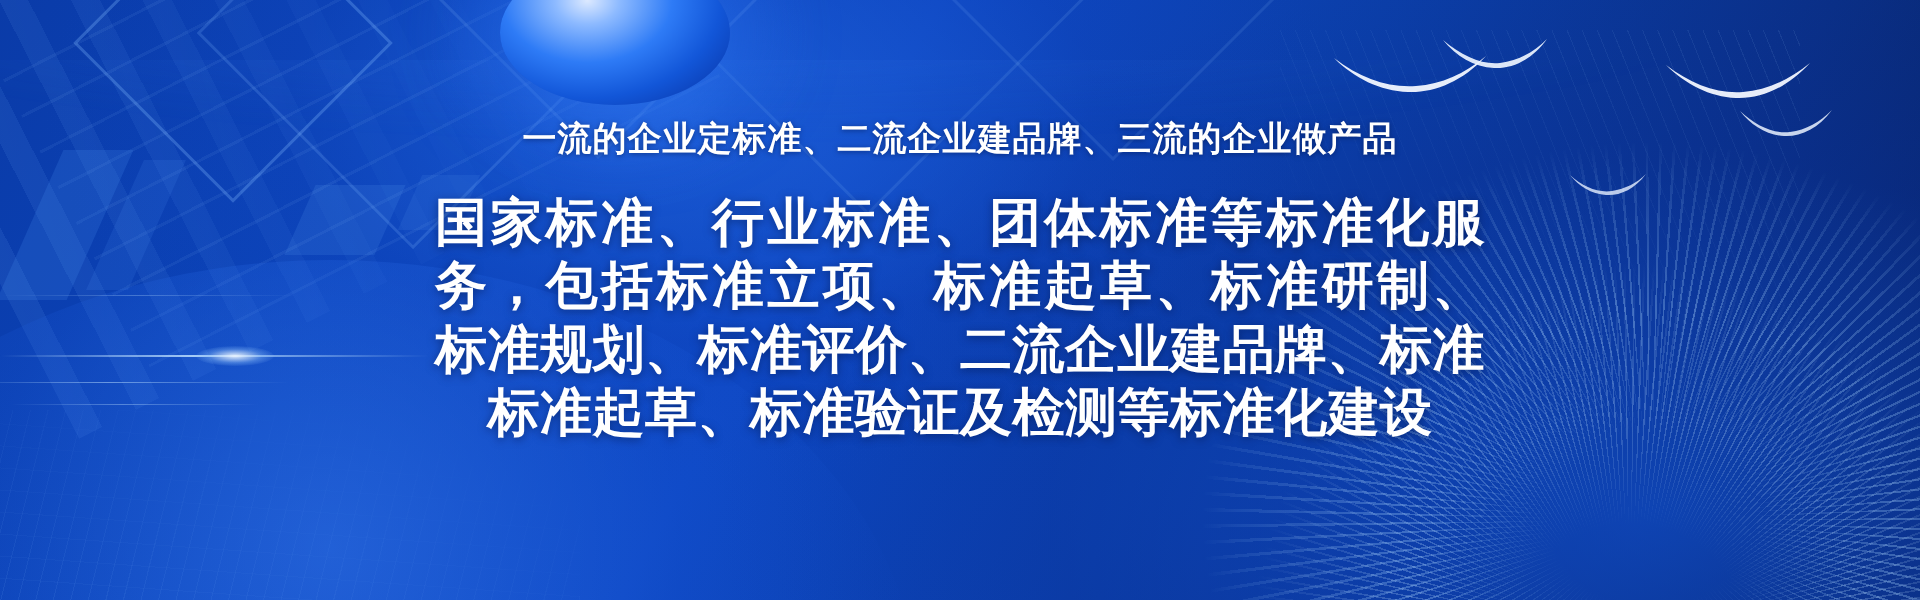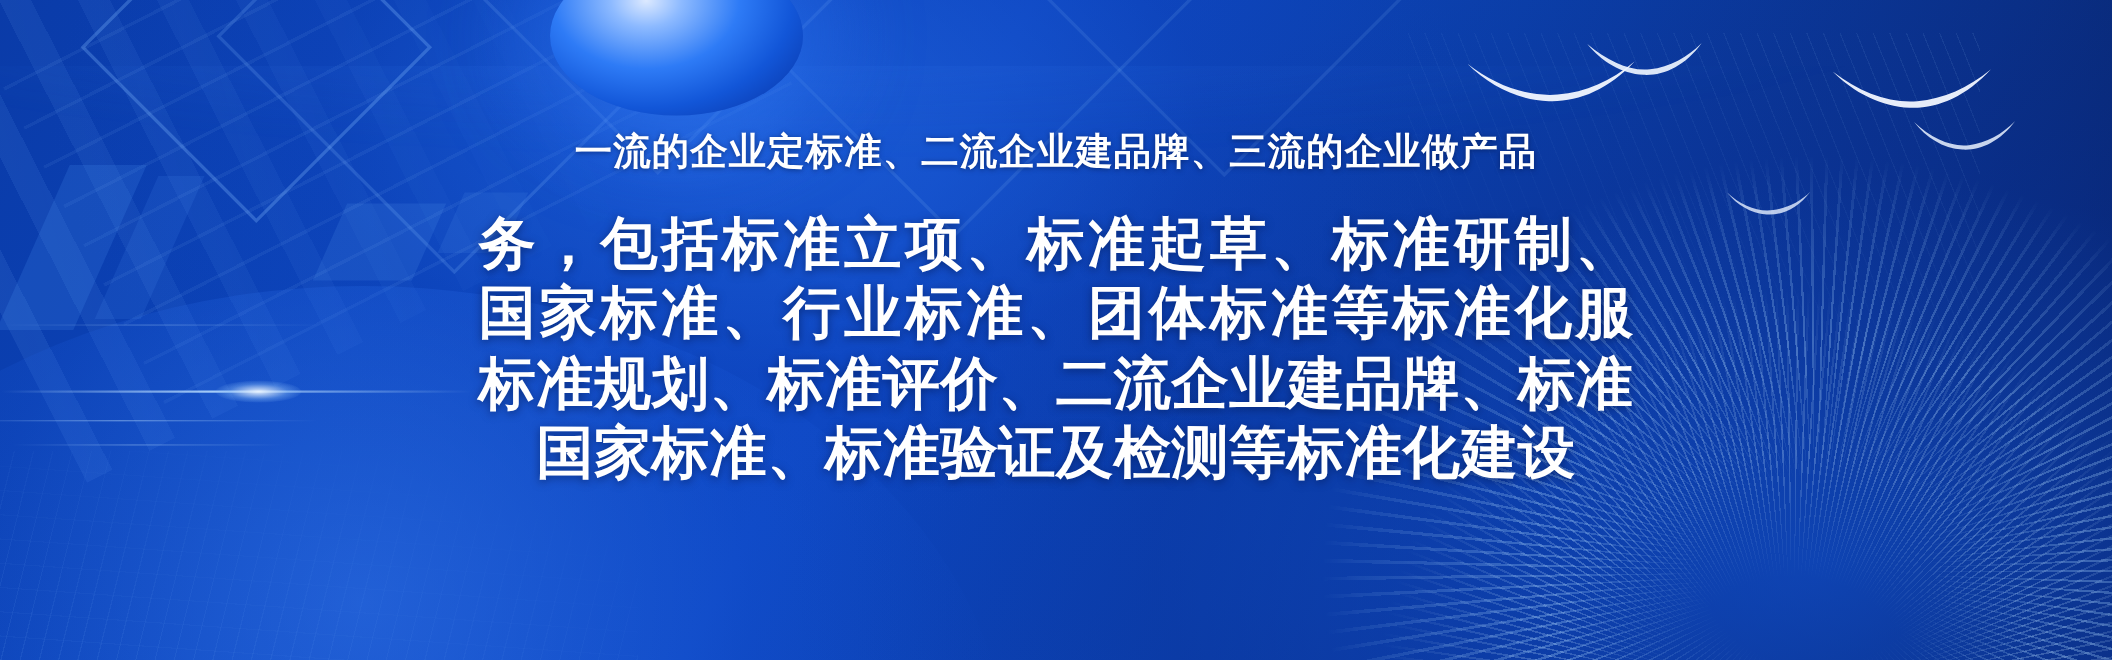--- a/index.html
+++ b/index.html
@@ -300,20 +300,20 @@
       <svg width="80" height="24" viewBox="0 0 80 24">
         <path d="M2 3 C15 15, 30 21, 44 19 C57 17, 69 11, 78 2 C66 18, 51 24, 38 23 C23 22, 11 14, 2 3 Z" fill="#e6f0ff" opacity="0.8"></path>
       </svg>
     </div>
   </div>
 
   <div class="text-wrap">
     <div class="subtitle">一流的企业定标准、二流企业建品牌、三流的企业做产品</div>
 
     <div class="headline">
+      <span class="hl-line l1">国家标准、行业标准、团体标准等标准化服</span>
       <span class="hl-line l2">务，包括标准立项、标准起草、标准研制、</span>
-      <span class="hl-line l1">国家标准、行业标准、团体标准等标准化服</span>
       <span class="hl-line l3">标准规划、标准评价、二流企业建品牌、标准</span>
-      <span class="hl-line l4">国家标准、标准验证及检测等标准化建设</span>
+      <span class="hl-line l4">标准起草、标准验证及检测等标准化建设</span>
     </div>
   </div>
 
 </div>
 
 </body></html>

